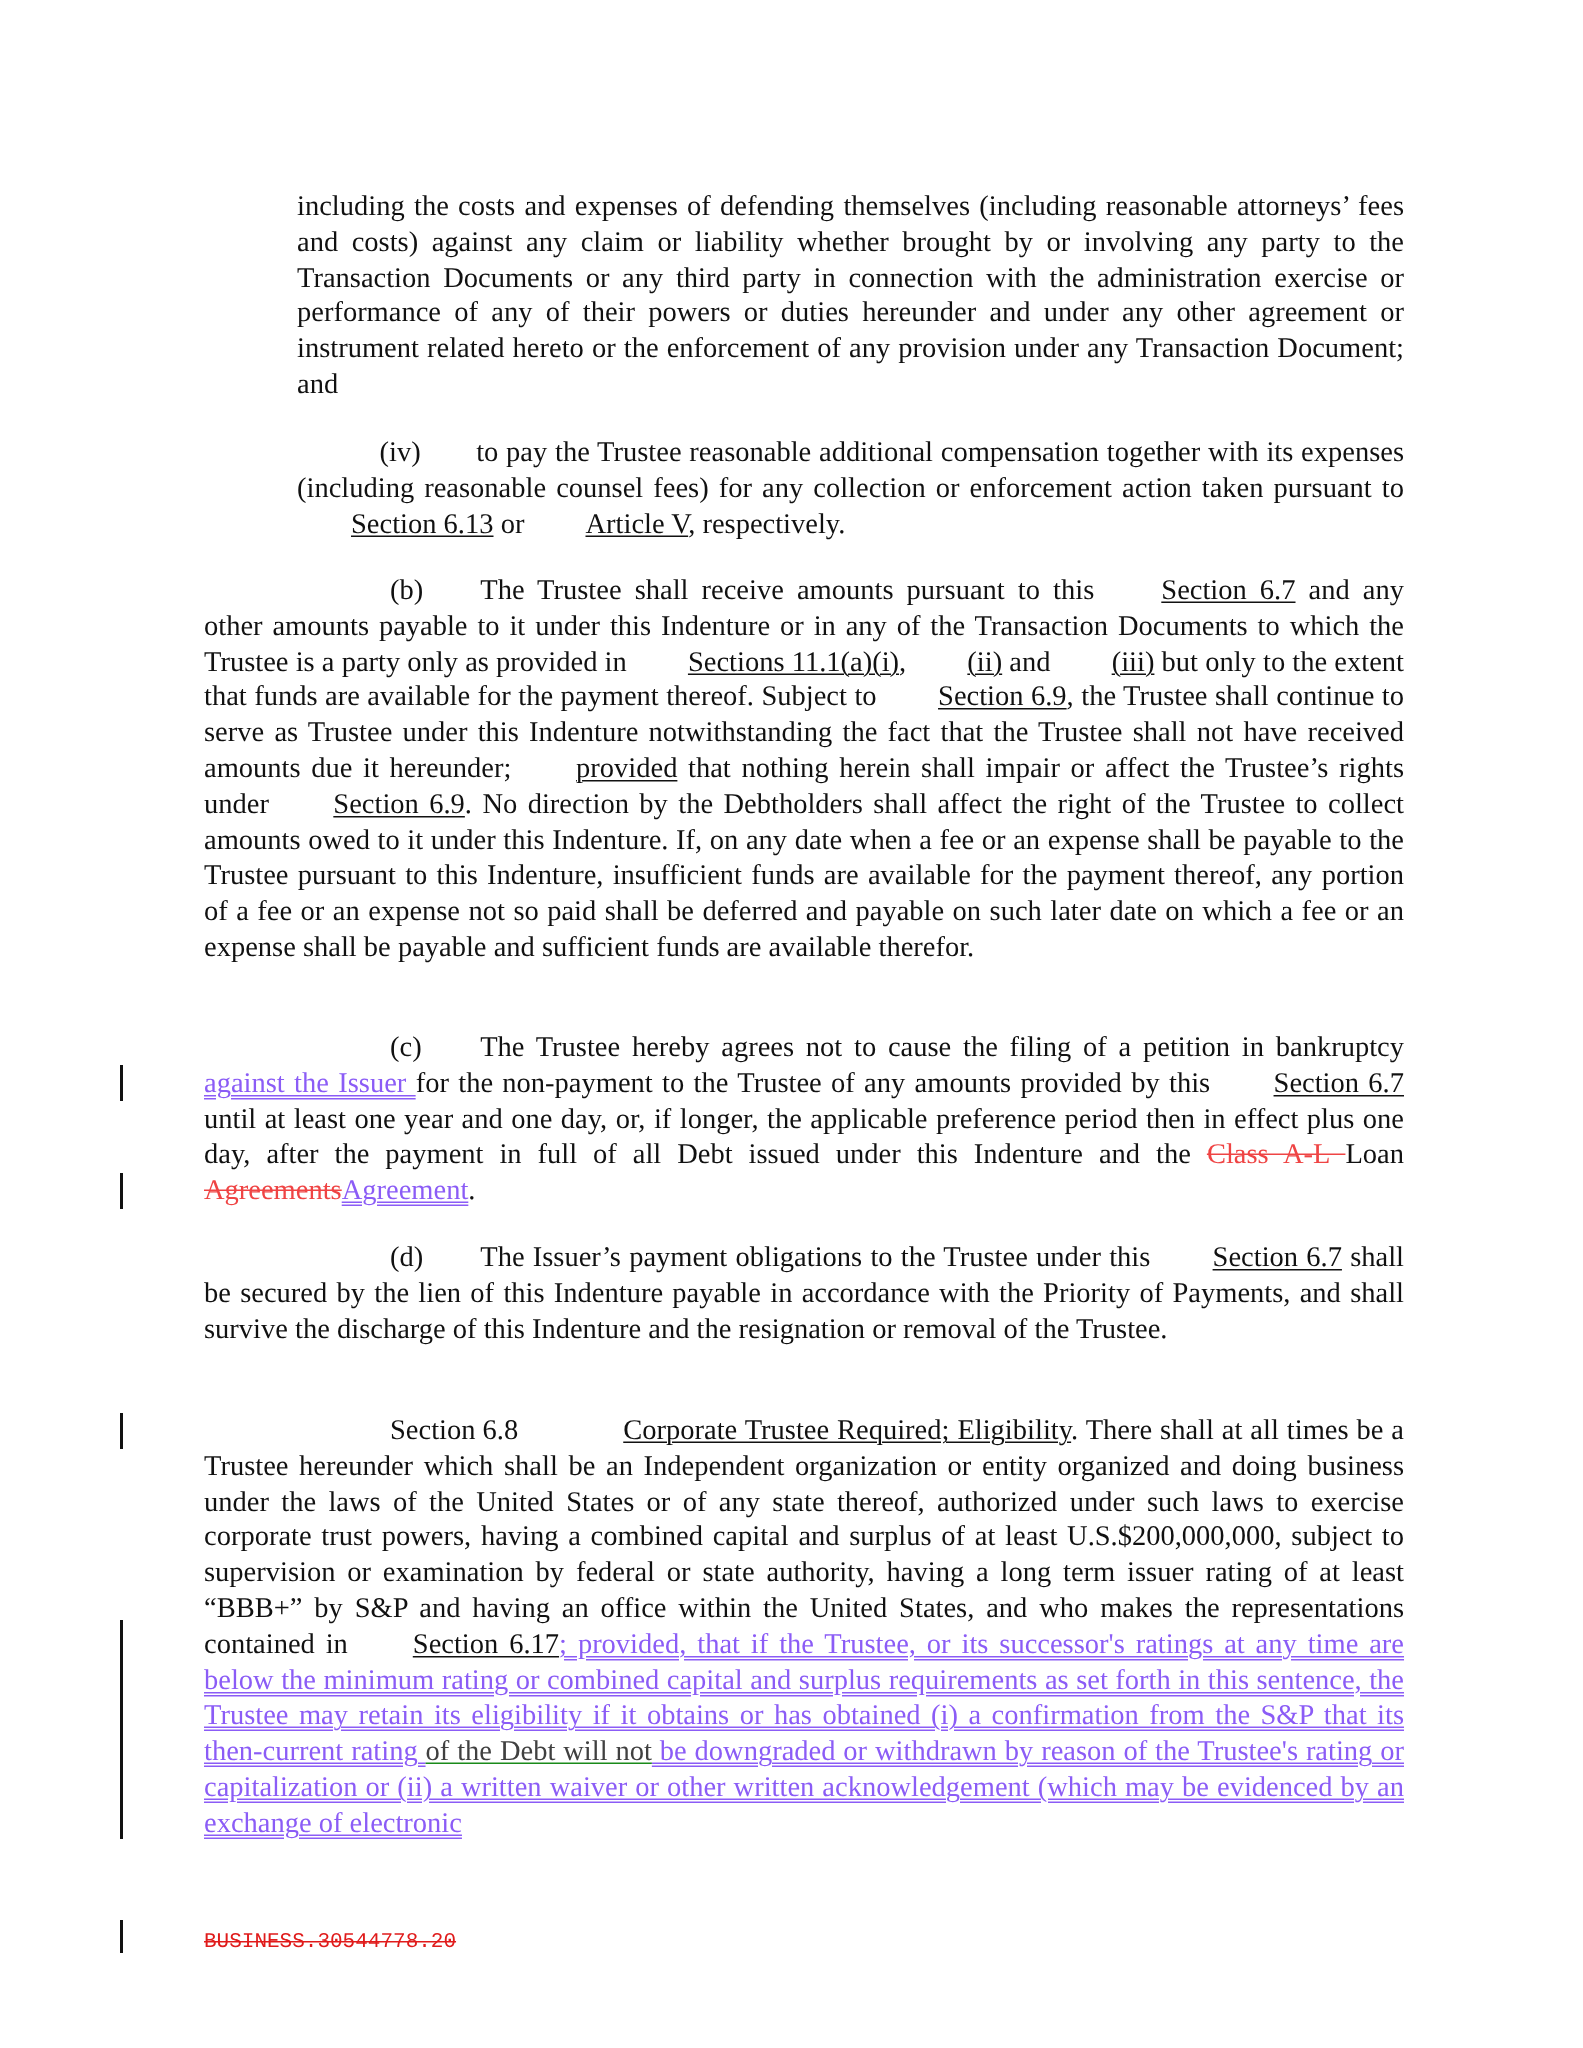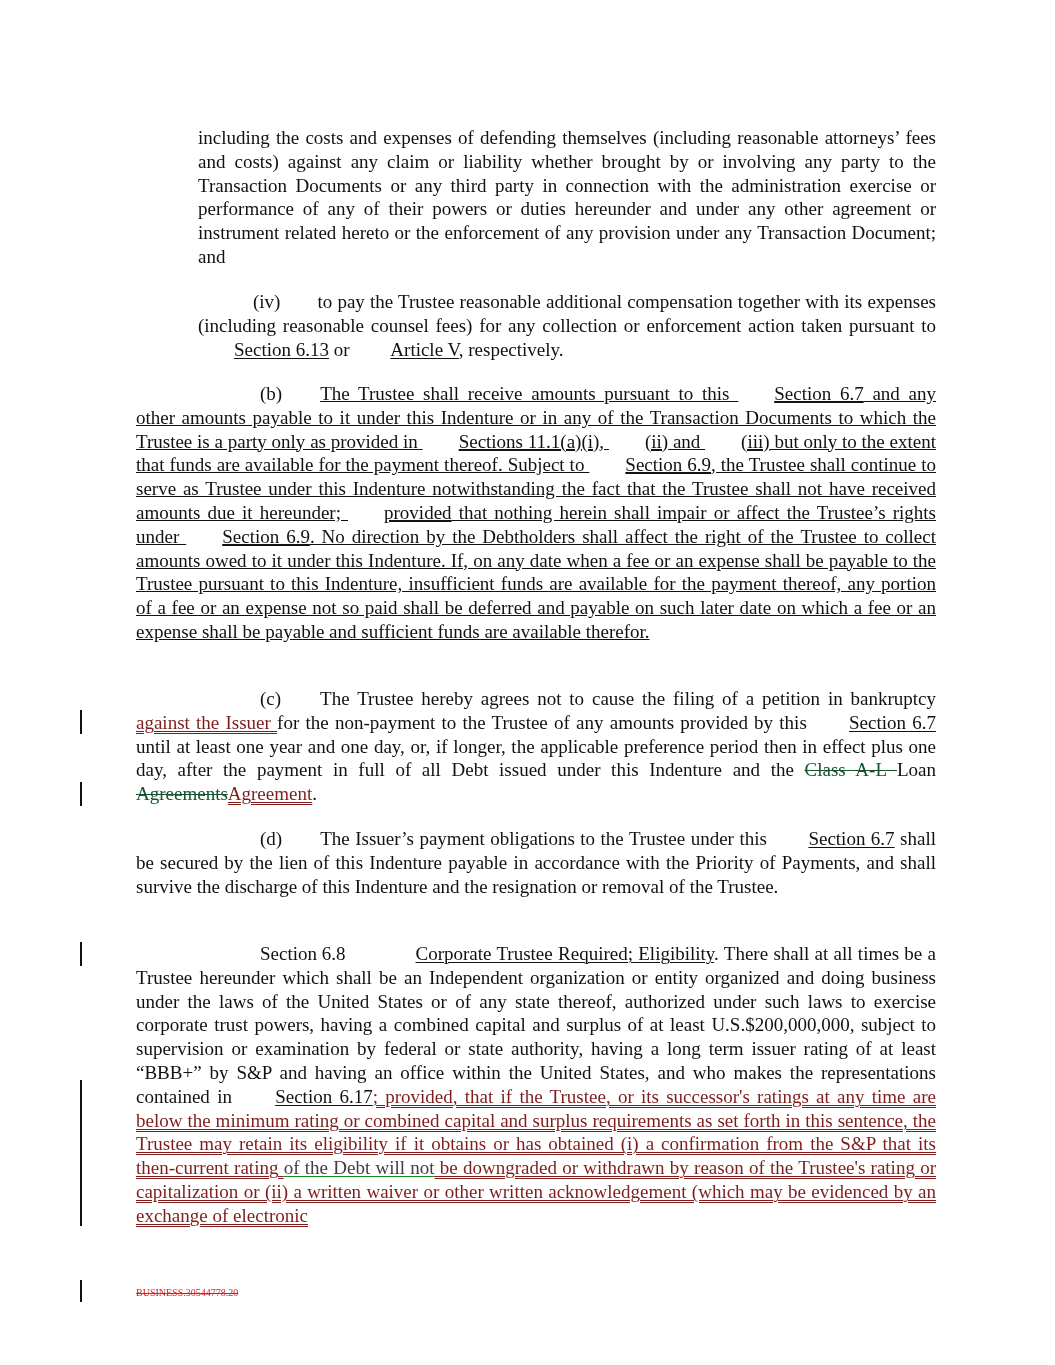--- a/index.html
+++ b/index.html
@@ -3,43 +3,43 @@
   <meta charset="utf-8">
   <style>
     html, body { margin: 0; padding: 0; background: #ffffff; }
     body { width: 1055px; height: 1365px; position: relative; overflow: hidden;
            font-family: "Liberation Serif", "DejaVu Serif", serif; color: #111; }
     .page { position: absolute; left: 12px; top: 0; width: 1055px; height: 1351px; padding-left: 44px; }
     .para { position: absolute; font-size: 19px; line-height: 23.8px; text-align: justify; text-align-last: left; }
     .p-indent { left: 186px; width: 738px; }
     .p-full { left: 124px; width: 800px; }
     .u { text-decoration: underline; text-underline-offset: 2px; text-decoration-thickness: 1px; margin-left: 36px; }
-    .ins { color: #7f1d1d; text-decoration: underline double; text-decoration-thickness: 1px; text-underline-offset: 2px; }
+    .ins { color: #8b5cf6; text-decoration: underline double; text-decoration-thickness: 1px; text-underline-offset: 2px; }
     .ins-green { color: #404040; text-decoration: underline; text-decoration-color: #1a8a1a; text-decoration-thickness: 1px; text-underline-offset: 2px; }
-    .del { color: #14532d; text-decoration: line-through; text-decoration-thickness: 1px; }
+    .del { color: #ef4444; text-decoration: line-through; text-decoration-thickness: 1px; }
     .tab1 { display: inline-block; width: 62px; }
     .lead-b { display: inline-block; padding-left: 124px; }
     .change-bar { position: absolute; left: 68px; width: 2px; background: #111; }
     .page-num { position: absolute; left: 0; width: 1055px; top: 1257px; text-align: center; font-size: 19px; }
-    .footer-id { position: absolute; left: 124px; top: 1287px; font-size: 10px; color: #e01b1b; text-decoration: line-through; }
+    .footer-id { position: absolute; left: 124px; top: 1287px; font-size: 14px; color: #e01b1b; text-decoration: line-through; font-family: Liberation Mono, monospace; }
   </style>
 </head>
 <body>
 
 <div class="page">
 
   <div class="para p-indent" style="top:126px;">
     <span>including the costs and expenses of defending themselves (including reasonable attorneys’ fees and costs) against any claim or liability whether brought by or involving any party to the Transaction Documents or any third party in connection with the administration exercise or performance of any of their powers or duties hereunder and under any other agreement or instrument related hereto or the enforcement of any provision under any Transaction Document; and</span>
   </div>
 
   <div class="para p-indent" style="top:290px;">
     <span style="display:inline-block;padding-left:55px;"><span>(iv)</span></span><span class="tab1" style="width:37px;"></span><span>to pay the Trustee reasonable additional compensation together with its expenses (including reasonable counsel fees) for any collection or enforcement action taken pursuant to </span><span class="u">Section 6.13</span><span> or </span><span class="u">Article V</span><span>, respectively.</span>
   </div>
 
-  <div class="para p-full" style="top:382px;text-decoration:underline;">
+  <div class="para p-full" style="top:382px;">
     <span class="lead-b">(b)</span><span class="tab1" style="width:38px;"></span><span>The Trustee shall receive amounts pursuant to this </span><span class="u">Section 6.7</span><span> and any other amounts payable to it under this Indenture or in any of the Transaction Documents to which the Trustee is a party only as provided in </span><span class="u">Sections 11.1(a)(i)</span><span>, </span><span class="u">(ii)</span><span> and </span><span class="u">(iii)</span><span> but only to the extent that funds are available for the payment thereof.  Subject to </span><span class="u">Section 6.9</span><span>, the Trustee shall continue to serve as Trustee under this Indenture notwithstanding the fact that the Trustee shall not have received amounts due it hereunder; </span><span class="u">provided</span><span> that nothing herein shall impair or affect the Trustee’s rights under </span><span class="u">Section 6.9</span><span>.  No direction by the Debtholders shall affect the right of the Trustee to collect amounts owed to it under this Indenture.  If, on any date when a fee or an expense shall be payable to the Trustee pursuant to this Indenture, insufficient funds are available for the payment thereof, any portion of a fee or an expense not so paid shall be deferred and payable on such later date on which a fee or an expense shall be payable and sufficient funds are available therefor.</span>
   </div>
 
   <div class="change-bar" style="top:710px;height:24px;"></div>
   <div class="change-bar" style="top:782px;height:24px;"></div>
   <div class="para p-full" style="top:687px;">
     <span class="lead-b">(c)</span><span class="tab1" style="width:39px;"></span><span>The Trustee hereby agrees not to cause the filing of a petition in bankruptcy </span><span class="ins">against the Issuer </span><span>for the non-payment to the Trustee of any amounts provided by this </span><span class="u">Section 6.7</span><span> until at least one year and one day, or, if longer, the applicable preference period then in effect plus one day, after the payment in full of all Debt issued under this Indenture and the </span><span class="del">Class A-L </span><span>Loan </span><span class="del">Agreements</span><span class="ins">Agreement</span><span>.</span>
   </div>
 
   <div class="para p-full" style="top:827px;">

